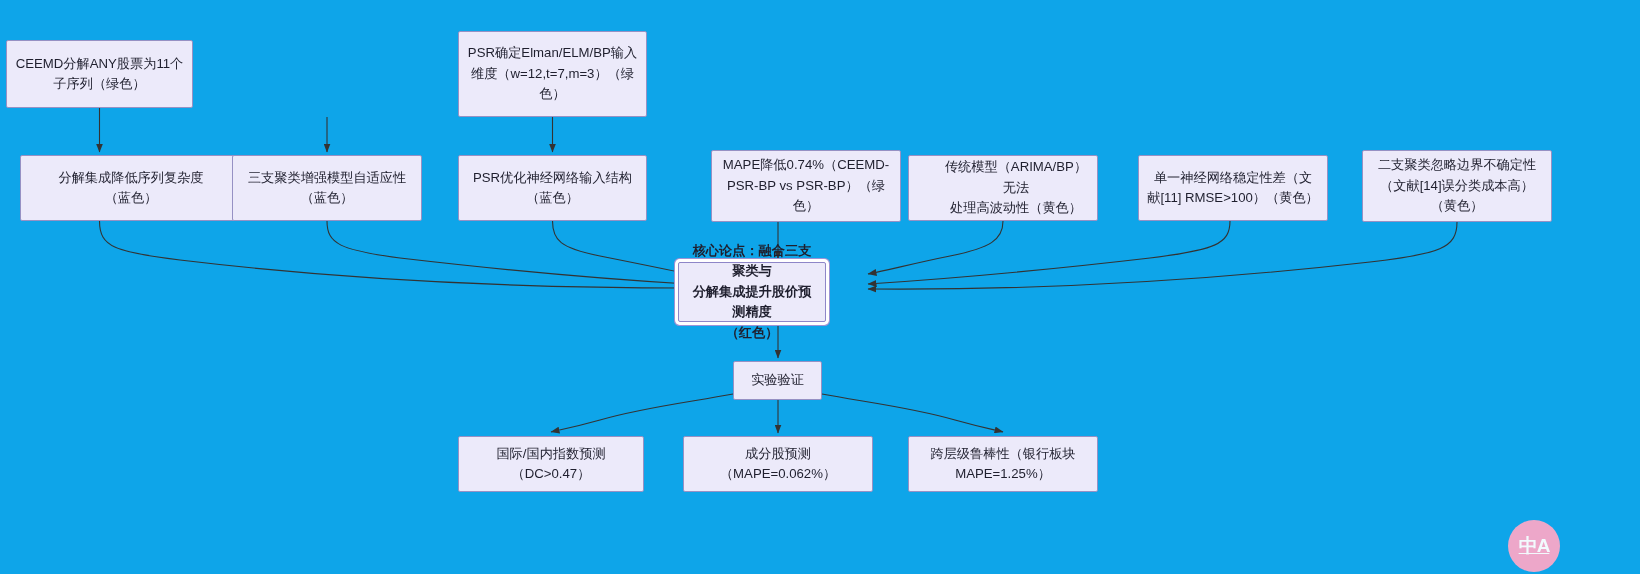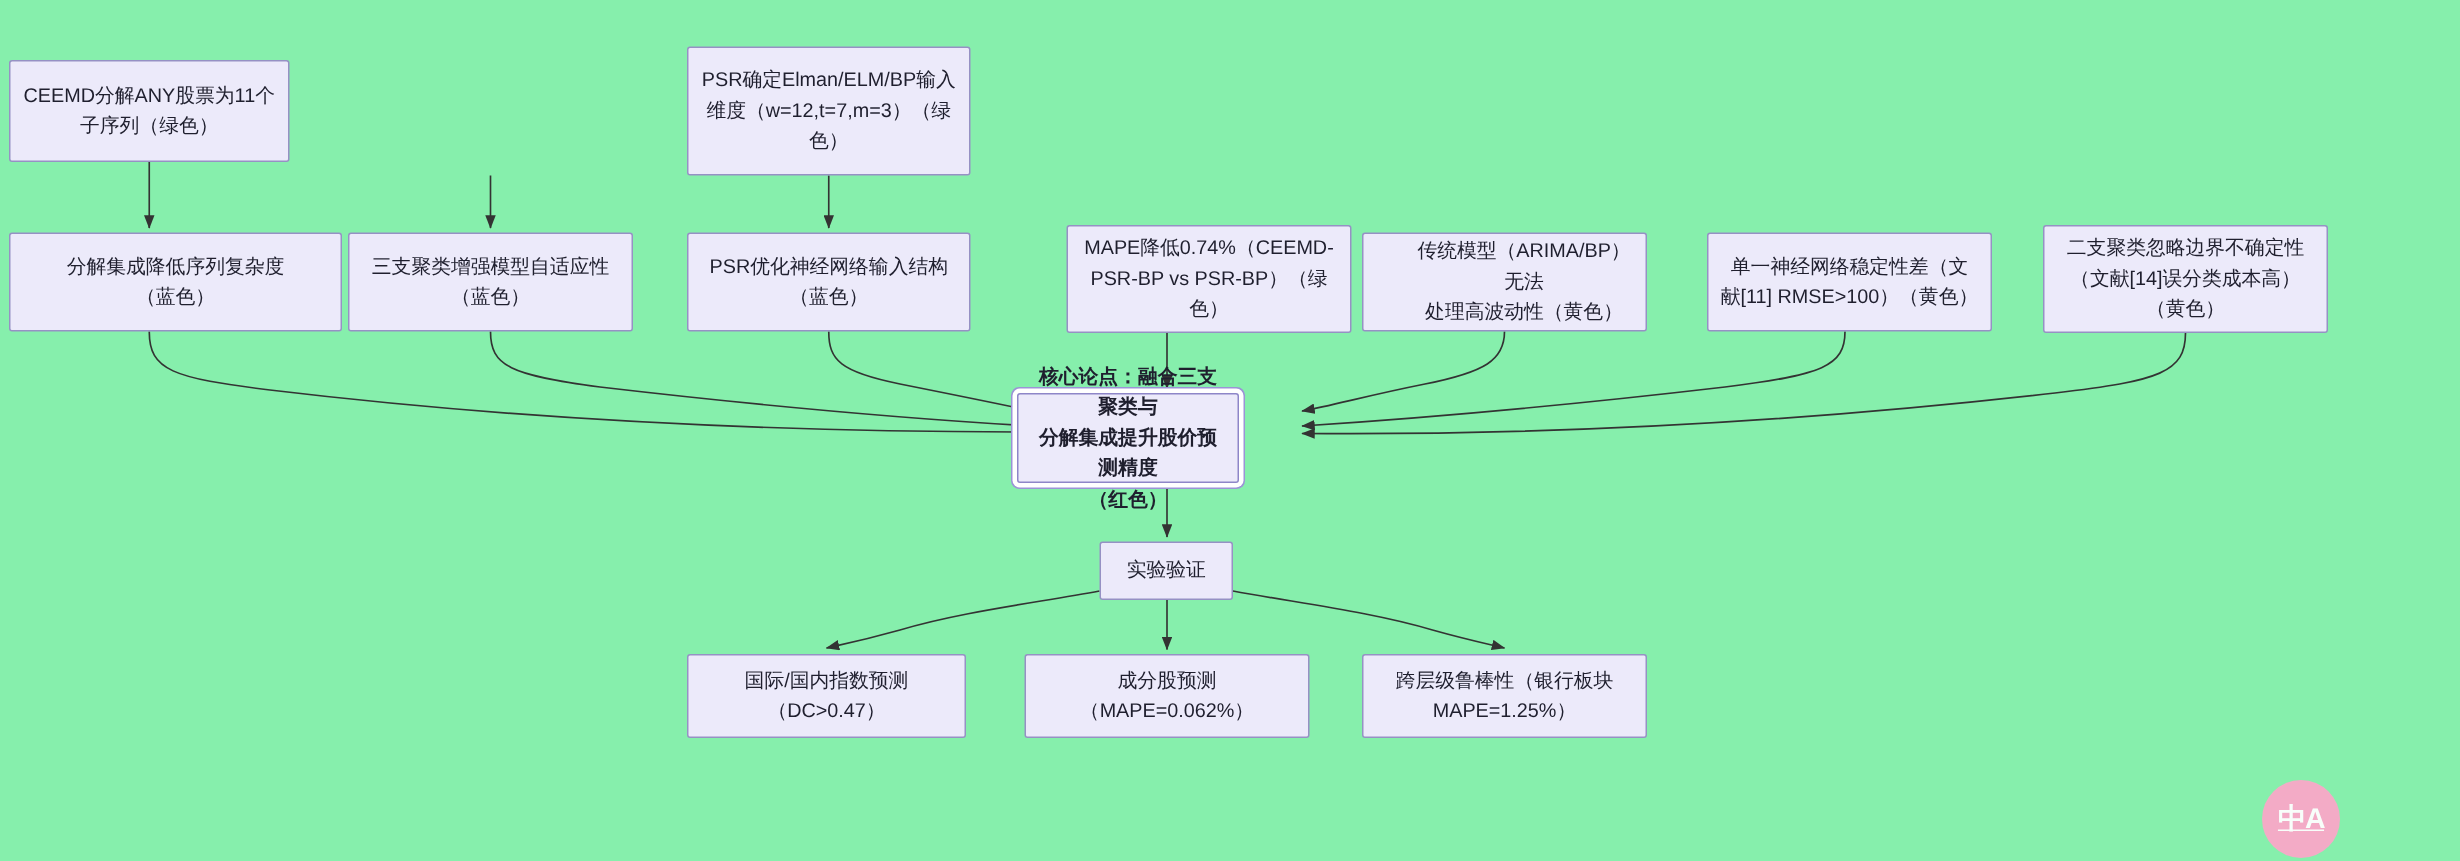--- a/index.html
+++ b/index.html
@@ -8,21 +8,21 @@
     padding: 0;
     background: #ffffff;
   }
   body {
     font-family: "Liberation Sans", "DejaVu Sans", sans-serif;
   }
   #canvas {
     position: relative;
     width: 1640px;
     height: 574px;
-    background: #86efac;
+    background: #0ea5e9;
     overflow: hidden;
   }
   #edge-layer {
     position: absolute;
     left: 0;
     top: 0;
     width: 1640px;
     height: 574px;
     pointer-events: none;
   }
@@ -112,21 +112,21 @@
 子序列（绿色）</span>
   </div>
 
 
   <div class="node" style="left:458px; top:31px; width:189px; height:86px;justify-content:center;">
     <span class="label">PSR确定Elman/ELM/BP输入
 维度（w=12,t=7,m=3）（绿
 色）</span>
   </div>
 
-  <div class="node" style="left:6px; top:155px; width:222px; height:66px;">
+  <div class="node" style="left:20px; top:155px; width:222px; height:66px;">
     <span class="label">分解集成降低序列复杂度
 （蓝色）</span>
   </div>
 
   <div class="node" style="left:232px; top:155px; width:190px; height:66px;">
     <span class="label">三支聚类增强模型自适应性
 （蓝色）</span>
   </div>
 
   <div class="node" style="left:458px; top:155px; width:189px; height:66px;">

